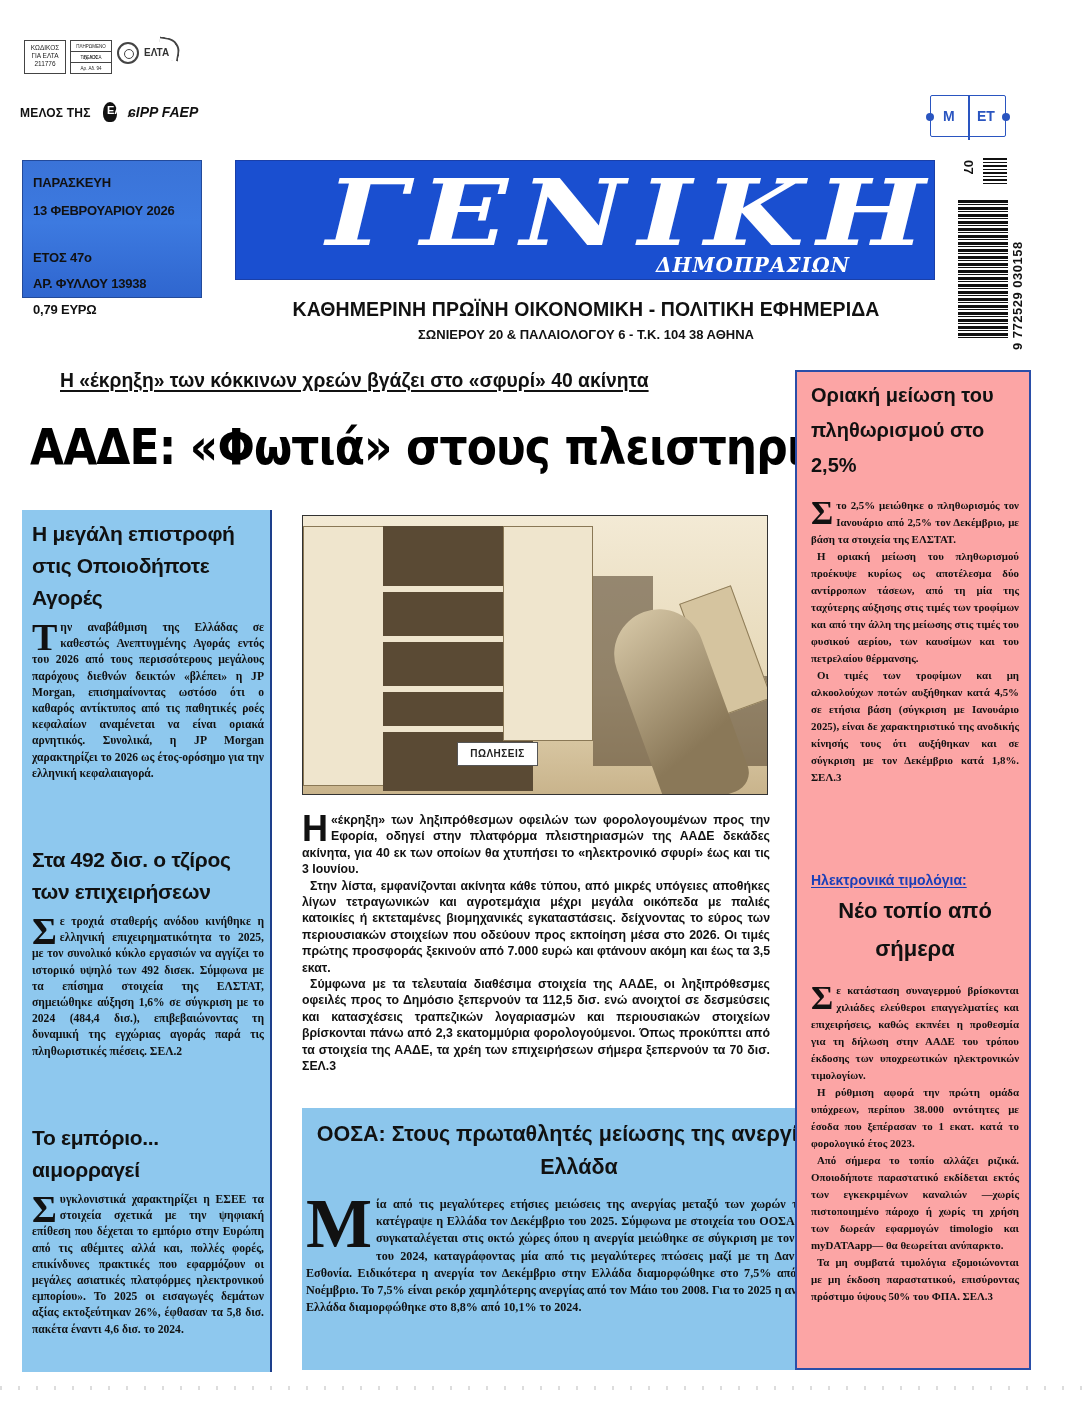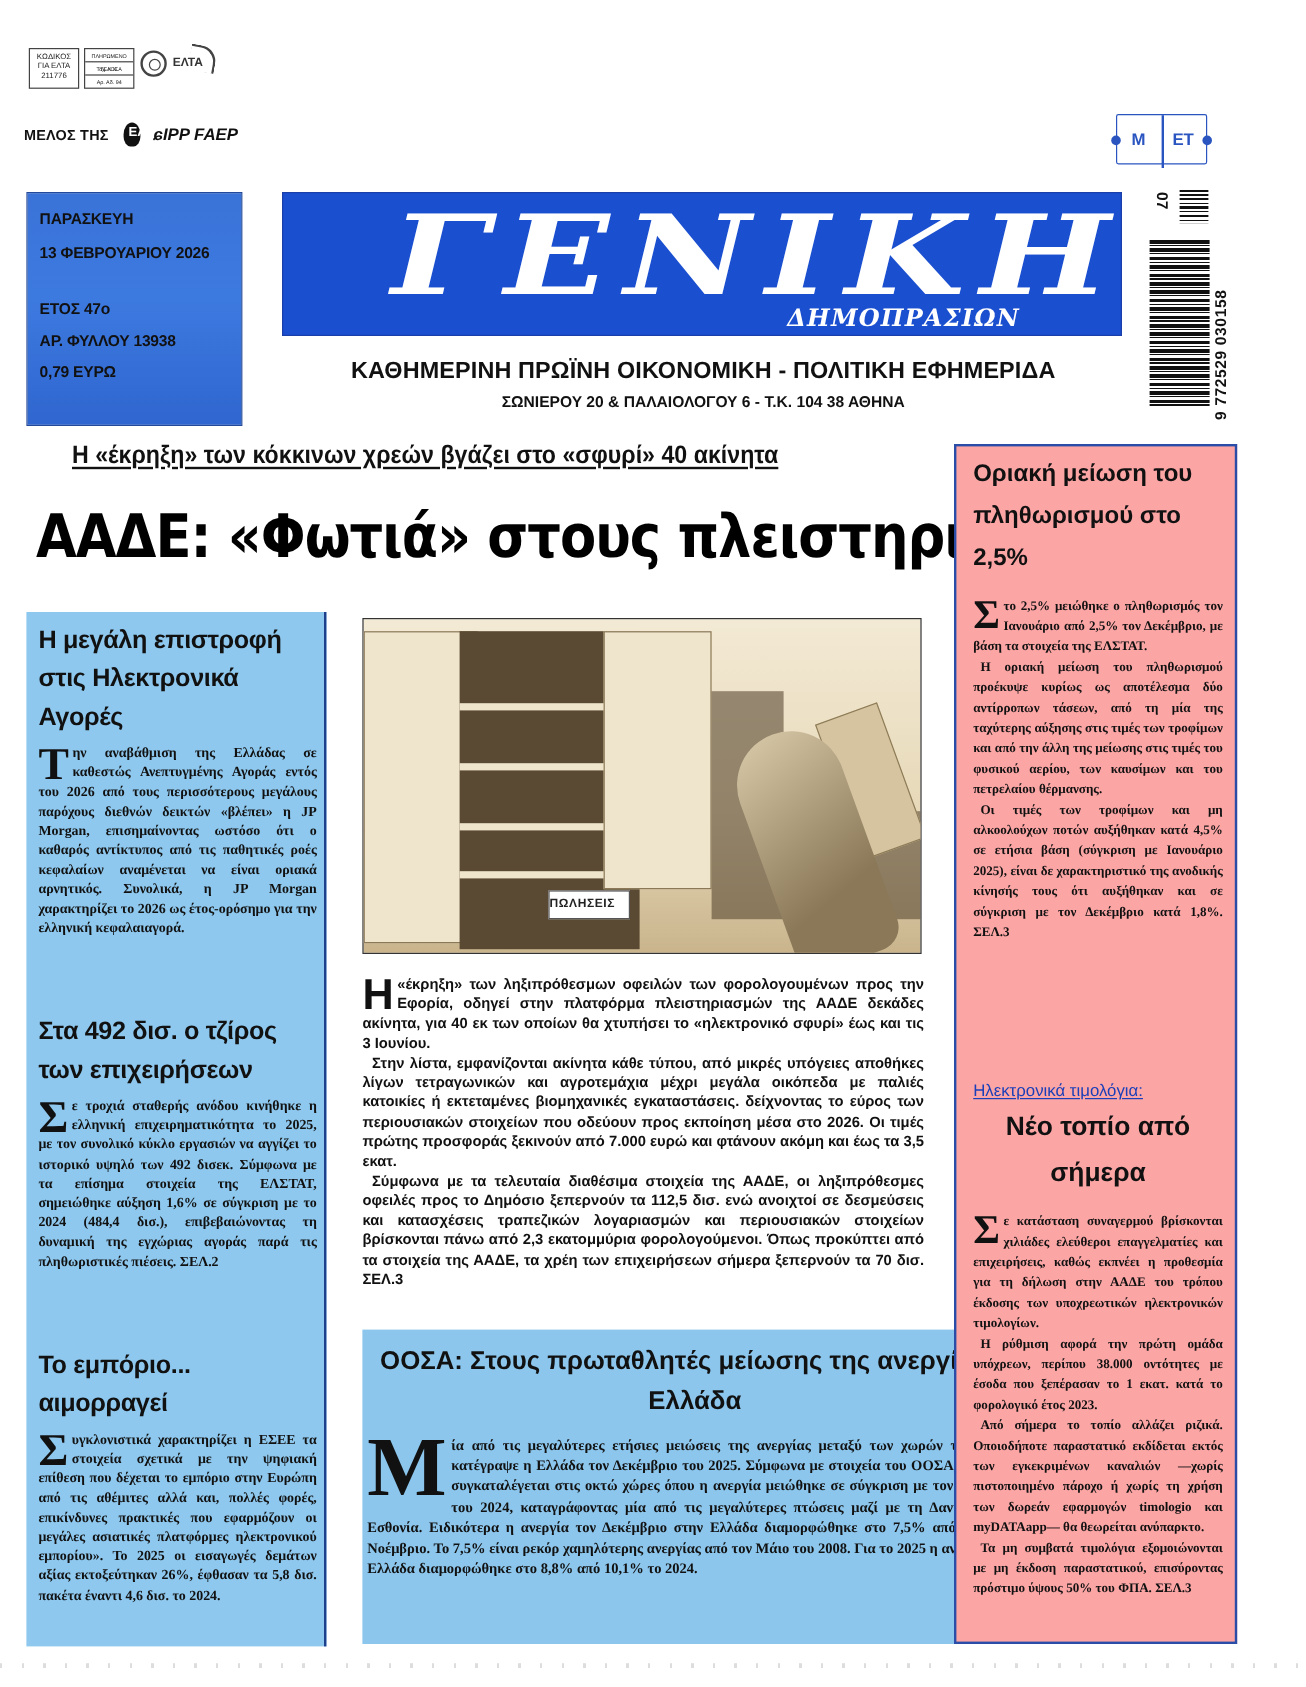--- a/index.html
+++ b/index.html
@@ -16,21 +16,21 @@
   .elta-seal::after { content: ""; position: absolute; left: 5px; top: 5px; width: 8px; height: 8px; border: 1px solid #444; border-radius: 50%; }
   .elta-text { position: absolute; left: 144px; top: 47px; font-size: 10px; font-weight: bold; color: #333; }
   .elta-bird { position: absolute; left: 158px; top: 38px; width: 22px; height: 22px; border-top: 2px solid #444; border-right: 2px solid #444; border-radius: 0 14px 0 0; transform: rotate(10deg); }
 
   .member { position: absolute; left: 20px; top: 106px; font-size: 12px; font-weight: bold; color: #111; letter-spacing: 0.2px; }
   .member-logo { position: absolute; left: 103px; top: 102px; width: 14px; height: 20px; background: #111; border-radius: 50% 50% 40% 40%; }
   .member-logo span { position: absolute; left: 4px; top: 2px; color: #fff; font-size: 11px; font-weight: bold; }
   .member-brand { position: absolute; left: 128px; top: 104px; font-size: 14px; font-weight: bold; font-style: italic; color: #111; }
 
   
-  .datebox { position: absolute; left: 22px; top: 160px; width: 180px; height: 195px; background: linear-gradient(180deg, #3a73d8 0%, #3d7ae0 45%, #2f66cf 100%); border: 1px solid #234a9a; padding: 14px 0 17px 10px; }
+  .datebox { position: absolute; left: 22px; top: 160px; width: 180px; height: 138px; background: linear-gradient(180deg, #3a73d8 0%, #3d7ae0 45%, #2f66cf 100%); border: 1px solid #234a9a; padding: 14px 0 17px 10px; }
   .datebox div { font-size: 13px; font-weight: bold; color: #111; line-height: 16px; letter-spacing: -0.2px; }
   .datebox .d1 { margin-bottom: 12px; }
   .datebox .d2 { margin-bottom: 31px; }
   .datebox .d3 { margin-bottom: 10px; }
   .datebox .d4 { margin-bottom: 10px; }
 
   
   .masthead { position: absolute; left: 235px; top: 160px; width: 700px; height: 120px; background: #1a4fd0; border: 1px solid #1a3fa8; }
   .mast-title { position: absolute; left: 90px; top: 2px; font-family: "DejaVu Serif", serif; font-size: 92px; font-weight: bold; font-style: italic; color: #fff; letter-spacing: 10px; transform: scaleX(1.25); transform-origin: left top; line-height: 100px; }
   .mast-sub { position: absolute; right: 84px; top: 92px; font-family: "DejaVu Serif", serif; font-size: 20px; font-weight: bold; font-style: italic; color: #fff; letter-spacing: 1px; }
@@ -60,21 +60,21 @@
   .lblock { position: absolute; left: 10px; width: 232px; }
   .lblock h2 { font-size: 21px; font-weight: bold; line-height: 32px; color: #111; letter-spacing: -0.3px; }
   .lblock p { font-family: "Liberation Serif", serif; font-size: 11.6px; font-weight: bold; line-height: 16.2px; text-align: justify; color: #111; margin-top: 6px; }
   .dropcap { float: left; font-family: "Liberation Serif", serif; font-weight: bold; font-size: 38px; line-height: 30px; margin-right: 3px; margin-top: 2px; color: #111; }
 
   
   .photo { position: absolute; left: 302px; top: 515px; width: 466px; height: 280px; border: 1px solid #333; background: linear-gradient(180deg, #f3ead5 0%, #e6d8b7 60%, #c9b48c 100%); overflow: hidden; }
   .bld { position: absolute; background: #5a4a34; }
   .bld.light { background: #efe5cd; border: 1px solid #8a7856; }
   .floor { position: absolute; left: 0; right: 0; height: 6px; background: #efe5cd; }
-  .sign { position: absolute; left: 154px; top: 226px; width: 68px; height: 24px; background: #fff; border: 1px solid #555; font-size: 10px; font-weight: bold; line-height: 22px; color: #222; letter-spacing: 0.5px; }
+  .sign { position: absolute; left: 154px; top: 226px; width: 81px; height: 24px; background: #fff; border: 1px solid #555; font-size: 10px; font-weight: bold; text-align: center; line-height: 22px; color: #222; letter-spacing: 0.5px; }
   .hand { position: absolute; left: 330px; top: 90px; width: 90px; height: 200px; background: linear-gradient(160deg, #d8c9a8 0%, #8a7858 70%); border-radius: 45px 45px 20px 20px; transform: rotate(-20deg); }
   .note { position: absolute; left: 395px; top: 75px; width: 55px; height: 120px; background: #d5c49f; border: 1px solid #8e7c58; transform: rotate(-20deg); }
 
   
   .lead { position: absolute; left: 302px; top: 812px; width: 468px; font-size: 12.3px; font-weight: bold; line-height: 16.4px; text-align: justify; color: #111; }
   .lead p { text-indent: 0; }
   .lead p + p { text-indent: 8px; }
   .lead .dropcap { font-family: "Liberation Sans", sans-serif; font-size: 36px; line-height: 30px; }
 
   
@@ -84,21 +84,21 @@
   .oecd .dropcap { font-size: 70px; line-height: 52px; margin-right: 4px; margin-top: 2px; }
   .dotsline { position: absolute; left: 0; top: 1386px; width: 1088px; height: 4px; background: repeating-linear-gradient(90deg, #bbb 0 2px, transparent 2px 18px); opacity: 0.5; }
 
   
   .rightcol { position: absolute; left: 795px; top: 370px; width: 236px; height: 1000px; border: 2px solid #2a4ea8; background: #fca5a5; }
   .rblock { position: absolute; left: 14px; width: 208px; }
   .rblock h2 { font-size: 20px; font-weight: bold; line-height: 35px; color: #111; }
   .rblock p { font-family: "Liberation Serif", serif; font-size: 10.9px; font-weight: bold; line-height: 17px; text-align: justify; color: #111; }
   .rblock p + p { text-indent: 6px; }
   .rblock .dropcap { font-size: 34px; line-height: 28px; }
-  .rkicker { font-size: 14px; font-weight: normal; color: #1a3fb8; text-decoration: underline; text-underline-offset: 2px; margin-top: 28px; }
+  .rkicker { font-size: 14px; font-weight: bold; color: #1a3fb8; text-decoration: underline; text-underline-offset: 2px; }
   .rhead2 { font-size: 22px; font-weight: bold; line-height: 38px; text-align: center; color: #111; }
 </style>
 </head>
 <body>
 
 <div class="postbox code">
   <div>ΚΩΔΙΚΟΣ</div>
   <div>ΓΙΑ ΕΛΤΑ</div>
   <div>211776</div>
 </div>
@@ -142,21 +142,21 @@
   <div class="mast-sub">ΔΗΜΟΠΡΑΣΙΩΝ</div>
 </div>
 <div class="tagline">ΚΑΘΗΜΕΡΙΝΗ ΠΡΩΪΝΗ ΟΙΚΟΝΟΜΙΚΗ - ΠΟΛΙΤΙΚΗ ΕΦΗΜΕΡΙΔΑ</div>
 <div class="address">ΣΩΝΙΕΡΟΥ 20 &amp; ΠΑΛΑΙΟΛΟΓΟΥ  6 - Τ.Κ. 104 38 ΑΘΗΝΑ</div>
 
 <div class="kicker">Η «έκρηξη» των κόκκινων χρεών βγάζει στο «σφυρί» 40 ακίνητα</div>
 <div class="headline">ΑΑΔΕ: «Φωτιά» στους πλειστηριασμούς</div>
 
 <div class="leftcol">
   <div class="lblock" style="top:8px;">
-    <h2>Η μεγάλη επιστροφή στις Ηλεκτρονικά Αγορές</h2>
+    <h2>Η μεγάλη επιστροφή στις Οποιοδήποτε Αγορές</h2>
     <p><span class="dropcap">Τ</span><span>ην αναβάθμιση της Ελλάδας σε καθεστώς Ανεπτυγμένης Αγοράς εντός του 2026 από τους περισσότερους μεγάλους παρόχους διεθνών δεικτών «βλέπει» η JP Morgan, επισημαίνοντας ωστόσο ότι ο καθαρός αντίκτυπος από τις παθητικές ροές κεφαλαίων αναμένεται να είναι οριακά αρνητικός. Συνολικά, η JP Morgan χαρακτηρίζει το 2026 ως έτος-ορόσημο για την ελληνική κεφαλαιαγορά.</span></p>
   </div>
   <div class="lblock" style="top:334px;">
     <h2>Στα 492 δισ. ο τζίρος των επιχειρήσεων</h2>
     <p><span class="dropcap">Σ</span><span>ε τροχιά σταθερής ανόδου κινήθηκε η ελληνική επιχειρηματικότητα το 2025, με τον συνολικό κύκλο εργασιών να αγγίζει το ιστορικό υψηλό των 492 δισεκ. Σύμφωνα με τα επίσημα στοιχεία της ΕΛΣΤΑΤ, σημειώθηκε αύξηση 1,6% σε σύγκριση με το 2024 (484,4 δισ.), επιβεβαιώνοντας τη δυναμική της εγχώριας αγοράς παρά τις πληθωριστικές πιέσεις. ΣΕΛ.2</span></p>
   </div>
   <div class="lblock" style="top:612px;">
     <h2>Το εμπόριο... αιμορραγεί</h2>
     <p><span class="dropcap">Σ</span><span>υγκλονιστικά χαρακτηρίζει η ΕΣΕΕ τα στοιχεία σχετικά με την ψηφιακή επίθεση που δέχεται το εμπόριο στην Ευρώπη από τις αθέμιτες αλλά και, πολλές φορές, επικίνδυνες πρακτικές που εφαρμόζουν οι μεγάλες ασιατικές πλατφόρμες ηλεκτρονικού εμπορίου». Το 2025 οι εισαγωγές δεμάτων αξίας εκτοξεύτηκαν 26%, έφθασαν τα 5,8 δισ. πακέτα έναντι 4,6 δισ. το 2024.</span></p>
   </div>

